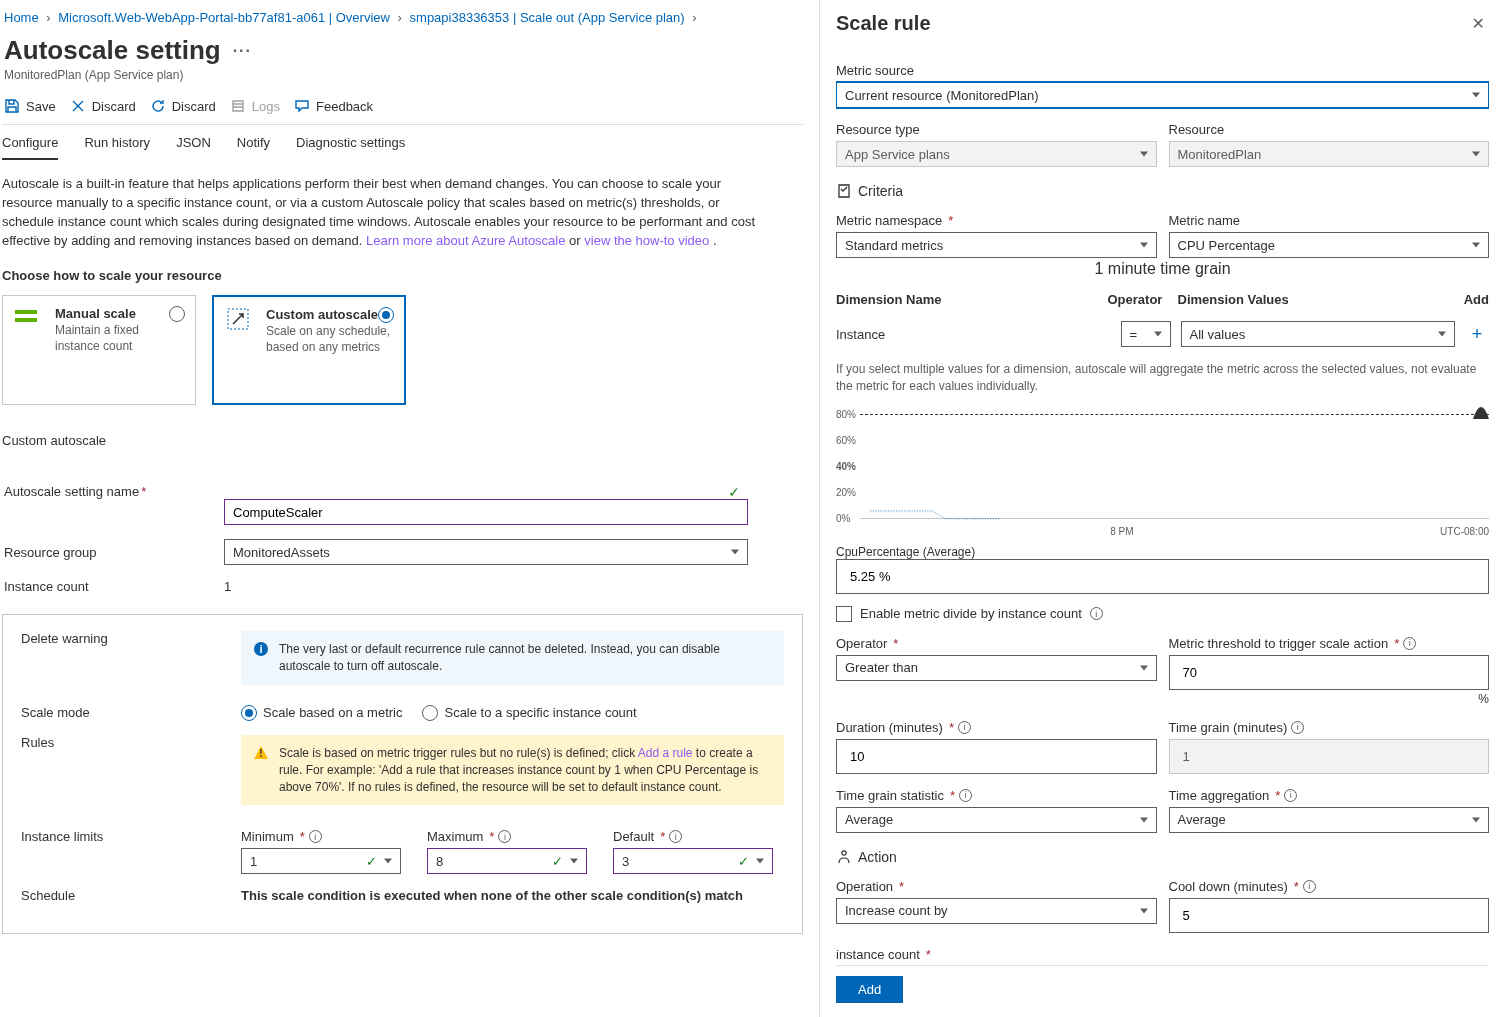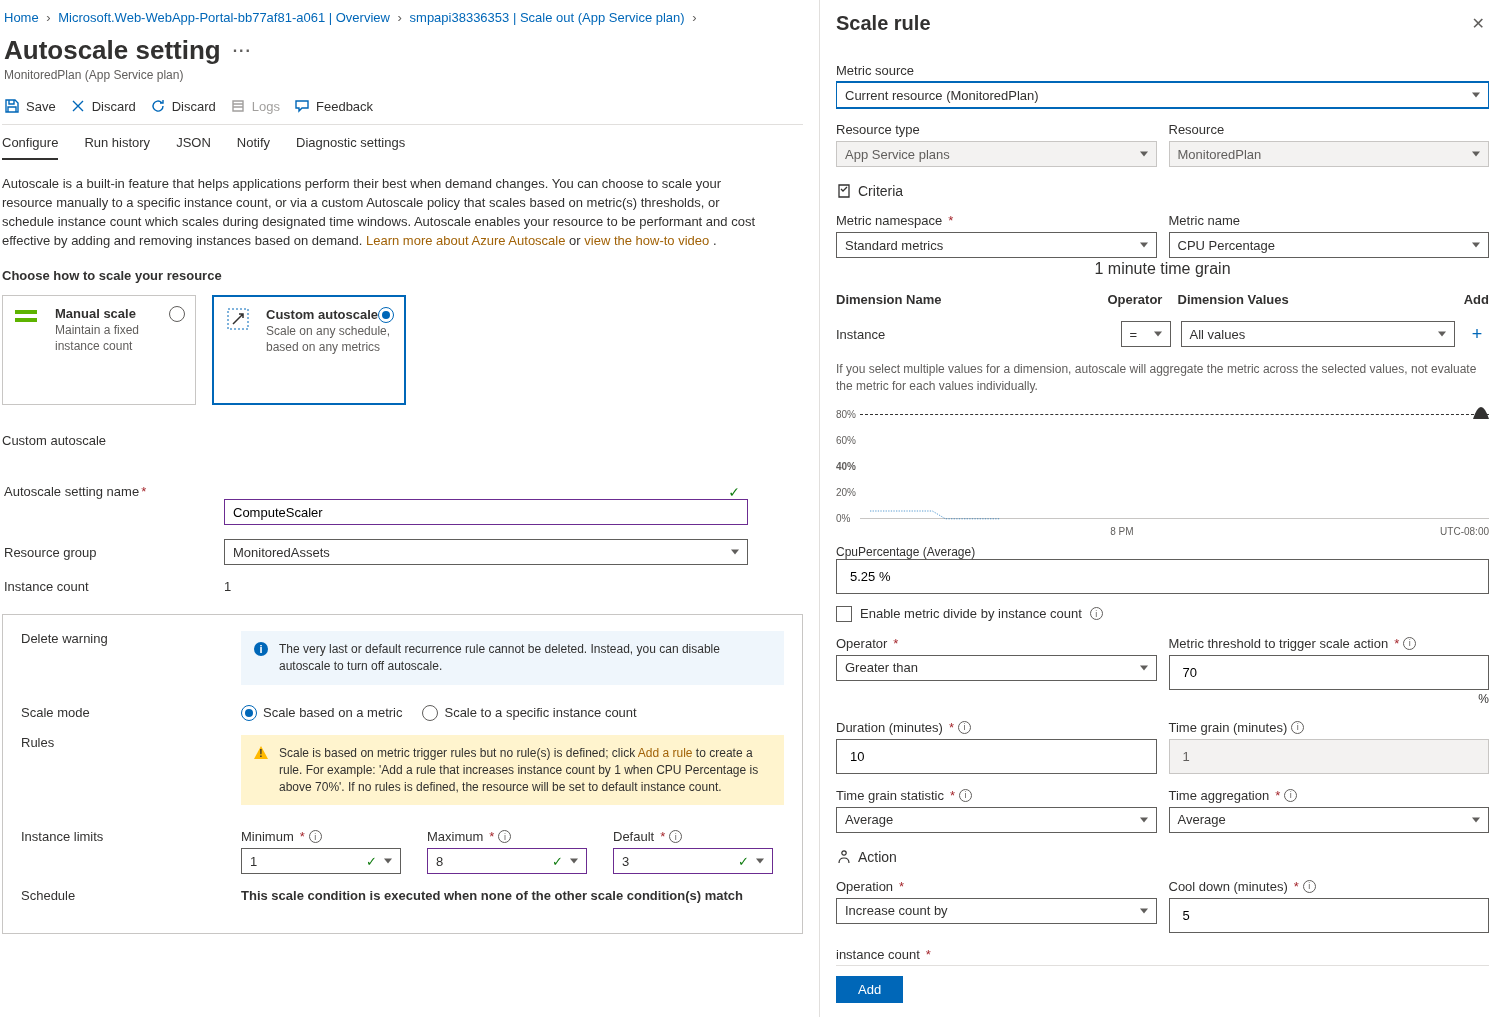--- a/index.html
+++ b/index.html
@@ -7,21 +7,21 @@
     margin: 0;
     font-family: "Segoe UI", -apple-system, BlinkMacSystemFont, sans-serif;
     font-size: 13px;
     color: #323130;
     background: #fff;
     display: flex;
     height: 1017px;
     width: 1505px;
     overflow: hidden;
   }
-  a { color: #a16207; text-decoration: none; cursor: pointer; }
+  a { color: #8b5cf6; text-decoration: none; cursor: pointer; }
   .main { flex: 1; padding: 10px 16px 0 2px; overflow-y: auto; }
   .side { width: 686px; border-left: 1px solid #e1dfdd; padding: 10px 16px 0 16px; display: flex; flex-direction: column; }
   .side-body { flex: 1; overflow-y: auto; padding-bottom: 12px;}
   .side-footer { border-top: 1px solid #e1dfdd; padding: 10px 0 14px 0; }
 
   
   .breadcrumb { font-size: 13px; color: #605e5c; padding-left: 2px;}
   .breadcrumb a { color: #0067b8; }
   .breadcrumb .sep { color: #605e5c; margin: 0 4px; }
 

